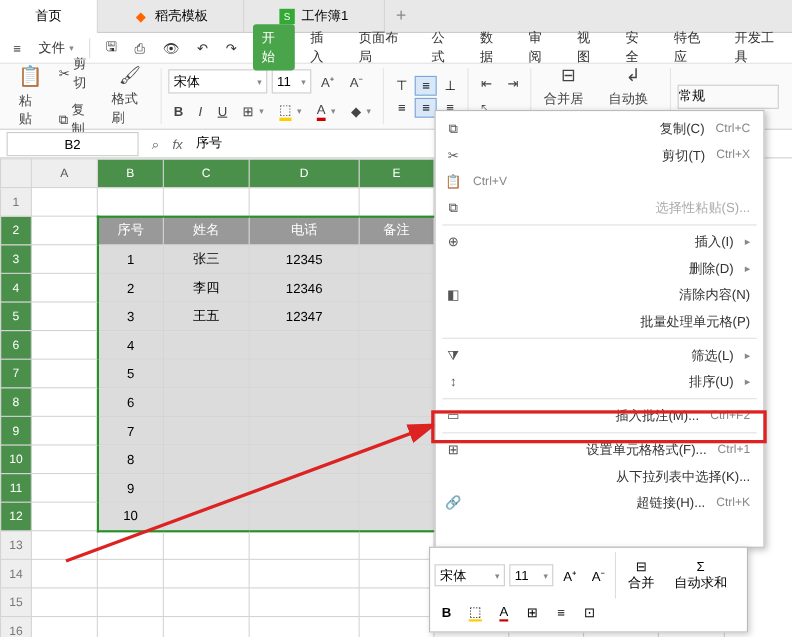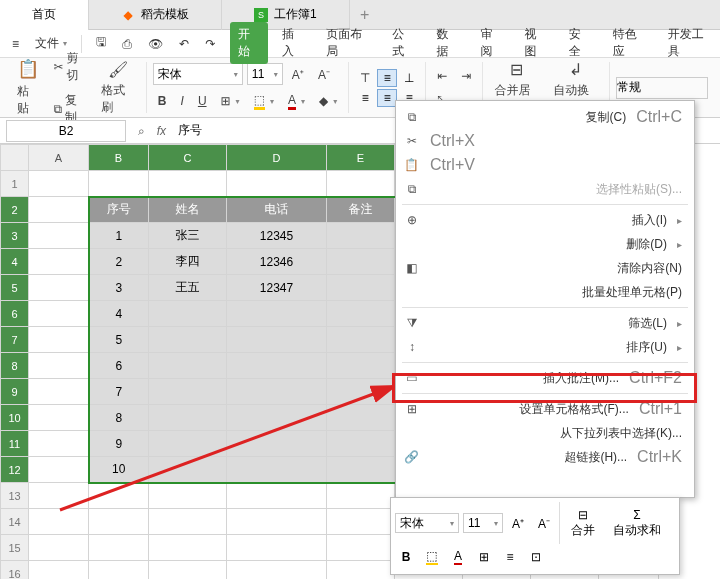--- a/index.html
+++ b/index.html
@@ -57,21 +57,21 @@
 .sel-border-bottom { border-bottom: 2px solid #2a8f2a !important; }
 .sel-border-left { border-left: 2px solid #2a8f2a !important; }
 .sel-border-right { border-right: 2px solid #2a8f2a !important; }
 
 
 .ctx-menu { position: absolute; left: 395px; top: 100px; width: 300px; background: #fff; border: 1px solid #bbb; box-shadow: 2px 2px 6px rgba(0,0,0,0.25); padding: 4px 0; z-index: 20; }
 .ctx-item { height: 24px; display: flex; align-items: center; padding: 0 12px 0 8px; gap: 10px; cursor: pointer; color: #333; }
 .ctx-item.disabled { color: #aaa; }
 .ctx-icon { width: 16px; height: 16px; display: inline-flex; align-items: center; justify-content: center; color: #555; }
 .ctx-label { flex: 1; text-align: right; }
-.ctx-shortcut { color: #888; font-size: 16px; }
+.ctx-shortcut { color: #888; font-size: 11px; }
 .ctx-sep { height: 1px; background: #e0e0e0; margin: 3px 6px; }
 .ctx-arrow { font-size: 10px; color: #888; }
 
 
 .highlight-box { position: absolute; left: 392px; top: 373px; width: 305px; height: 30px; border: 3px solid #d22; z-index: 21; pointer-events: none; }
 .arrow-svg { position: absolute; left: 50px; top: 380px; z-index: 10; pointer-events: none; }
 
 
 .mini-toolbar { position: absolute; left: 390px; top: 497px; width: 290px; background: #fff; border: 1px solid #bbb; box-shadow: 2px 2px 6px rgba(0,0,0,0.2); padding: 4px; z-index: 20; }
 .mini-row { display: flex; align-items: center; gap: 4px; margin-bottom: 3px; }
@@ -453,20 +453,21 @@
 </div>
 
 <div class="ctx-menu">
   <div class="ctx-item">
     <span class="ctx-icon">⧉</span>
     <span class="ctx-label">复制(C)</span>
     <span class="ctx-shortcut">Ctrl+C</span>
   </div>
   <div class="ctx-item">
     <span class="ctx-icon">✂</span>
+    <span class="ctx-label">剪切(T)</span>
     <span class="ctx-shortcut">Ctrl+X</span>
   </div>
   <div class="ctx-item disabled">
     <span class="ctx-icon">📋</span>
     <span class="ctx-shortcut">Ctrl+V</span>
   </div>
   <div class="ctx-item disabled">
     <span class="ctx-icon">⧉</span>
     <span class="ctx-label">选择性粘贴(S)...</span>
   </div>

